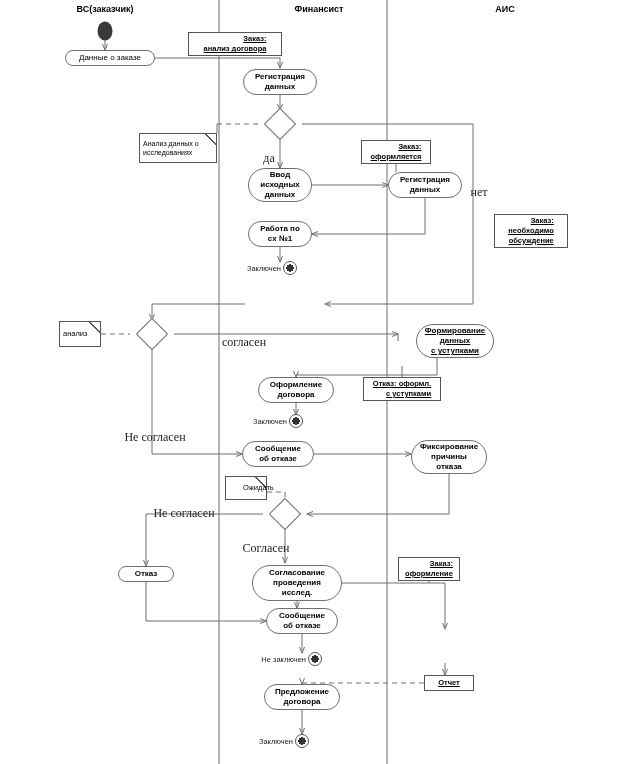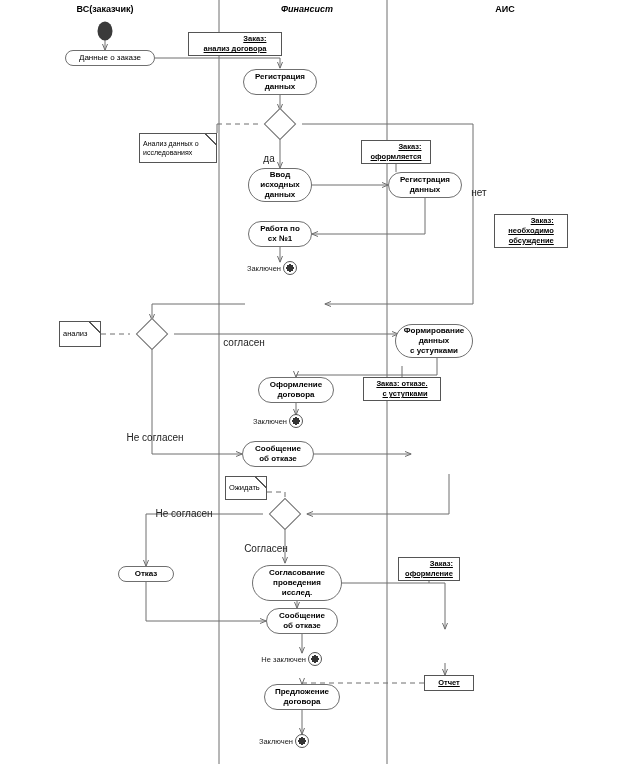--- a/index.html
+++ b/index.html
@@ -30,22 +30,22 @@
     transform:translate(-50%,-50%);padding:1px 2px;
   }
   .note.u{text-decoration:underline;font-weight:bold;}
   .note.corner{
     background:
       linear-gradient(225deg,#fff 0 7px,#555 7px 8px,#fff 8px) top right/11px 11px no-repeat,
       #fff;
   }
 
   .edge-label{
-    position:absolute;font-size:10px;color:#222;white-space:nowrap;
-    transform:translate(-50%,-50%);background:transparent;
+    position:absolute;font-size:12px;color:#222;white-space:nowrap;
+    transform:translate(-50%,-50%);background:transparent;font-family:Liberation Serif, serif;
   }
   .end-label{
     position:absolute;font-size:7.5px;color:#222;white-space:nowrap;
     transform:translate(-100%,-50%);
   }
 </style>
 </head>
 <body>
 
 <div id="canvas">
@@ -125,21 +125,21 @@
       <path d="M445,663 L445,675" marker-end="url(#arrow)"></path>
 
       <path d="M424,683 L302,683" stroke-dasharray="5,4"></path>
       <path d="M302,683 L302,684" marker-end="url(#arrow)"></path>
 
       <path d="M302,710 L302,734" marker-end="url(#arrow)"></path>
     </g>
   </svg>
 
   <div class="lane-title" style="left:105px;top:4px;">ВС(заказчик)</div>
-  <div class="lane-title" style="left:307px;top:4px;font-style:italic;">Финансист</div>
+  <div class="lane-title" style="left:319px;top:4px;">Финансист</div>
   <div class="lane-title" style="left:505px;top:4px;">АИС</div>
 
   <div style="position:absolute;left:105px;top:31px;transform:translate(-50%,-50%);
               width:15px;height:19px;border-radius:50%;background:#3a3a3a;"></div>
 
   <div class="node plain" style="left:110px;top:58px;width:90px;height:16px;">Данные о заказе</div>
 
   <div class="node" style="left:280px;top:82px;width:74px;height:26px;white-space:pre-line;">Регистрация
 данных</div>
 
@@ -147,30 +147,33 @@
 исходных
 данных</div>
 
   <div class="node" style="left:425px;top:185px;width:74px;height:26px;white-space:pre-line;">Регистрация
 данных</div>
 
   <div class="node" style="left:280px;top:234px;width:64px;height:26px;white-space:pre-line;">Работа по
 сх №1</div>
 
 
-  <div class="node" style="left:434px;top:341px;width:78px;height:34px;white-space:pre-line;">Формирование
+  <div class="node" style="left:455px;top:341px;width:78px;height:34px;white-space:pre-line;text-decoration:underline;">Формирование
 данных
 с уступками</div>
 
   <div class="node" style="left:296px;top:390px;width:76px;height:26px;white-space:pre-line;">Оформление
 договора</div>
 
   <div class="node" style="left:278px;top:454px;width:72px;height:26px;white-space:pre-line;">Сообщение
 об отказе</div>
 
+  <div class="node" style="left:449px;top:457px;width:76px;height:34px;white-space:pre-line;">Фиксирование
+причины
+отказа</div>
 
   <div class="node" style="left:146px;top:574px;width:56px;height:16px;">Отказ</div>
 
   <div class="node" style="left:297px;top:583px;width:90px;height:36px;white-space:pre-line;">Согласование
 проведения
 исслед.</div>
 
   <div class="node" style="left:302px;top:621px;width:72px;height:26px;white-space:pre-line;">Сообщение
 об отказе</div>
 
@@ -208,25 +211,25 @@
   <div class="note u" style="left:396px;top:152px;width:70px;height:24px;white-space:pre-line;">Заказ:
 оформляется</div>
 
   <div class="note u" style="left:531px;top:231px;width:74px;height:34px;white-space:pre-line;">Заказ:
 необходимо
 обсуждение</div>
 
   <div class="note corner" style="left:80px;top:334px;width:42px;height:26px;
        justify-content:flex-start;text-align:right;padding-left:3px;">анализ</div>
 
-  <div class="note u" style="left:402px;top:389px;width:78px;height:24px;white-space:pre-line;">Заказ: отказе.
+  <div class="note u" style="left:402px;top:389px;width:78px;height:24px;white-space:pre-line;">Отказ: оформл.
 с уступками</div>
 
   <div class="note corner" style="left:246px;top:488px;width:42px;height:24px;
-       justify-content:flex-start;text-align:right;padding-left:3px;">Ожидать</div>
+       justify-content:flex-start;text-align:right;padding-left:17px;">Ожидать</div>
 
   <div class="note u" style="left:429px;top:569px;width:62px;height:24px;white-space:pre-line;">Заказ:
 оформление</div>
 
   <div class="note u" style="left:449px;top:683px;width:50px;height:16px;">Отчет</div>
 
   <div class="edge-label" style="left:269px;top:158px;">да</div>
   <div class="edge-label" style="left:479px;top:192px;">нет</div>
   <div class="edge-label" style="left:244px;top:342px;">согласен</div>
   <div class="edge-label" style="left:155px;top:437px;">Не согласен</div>

